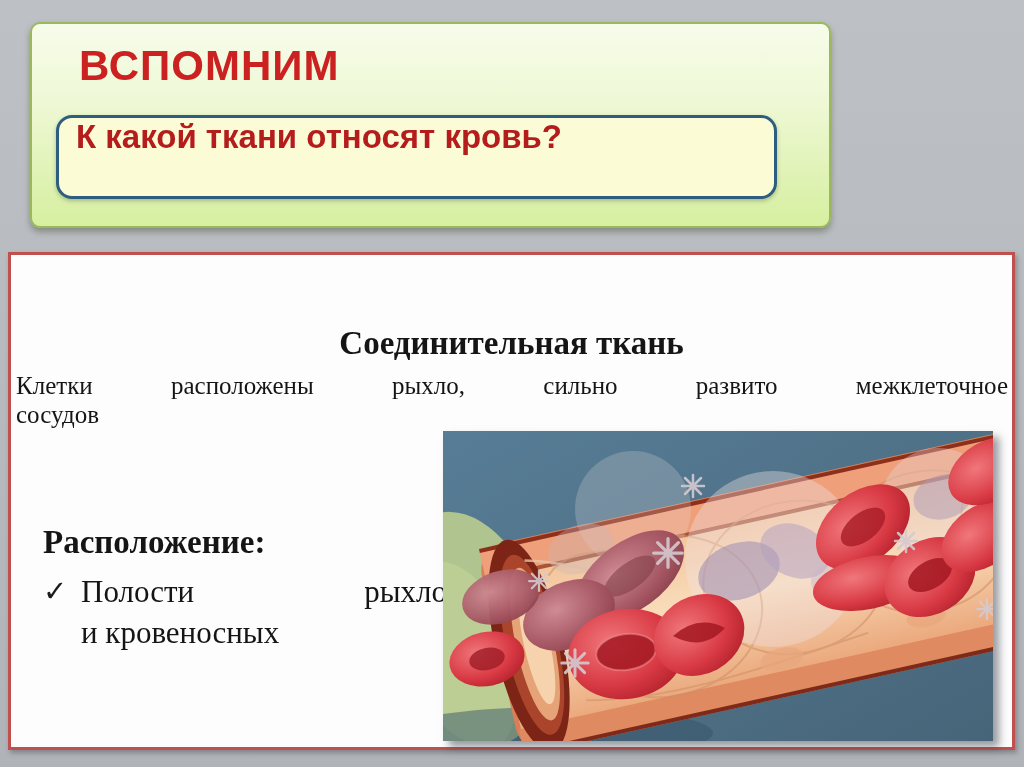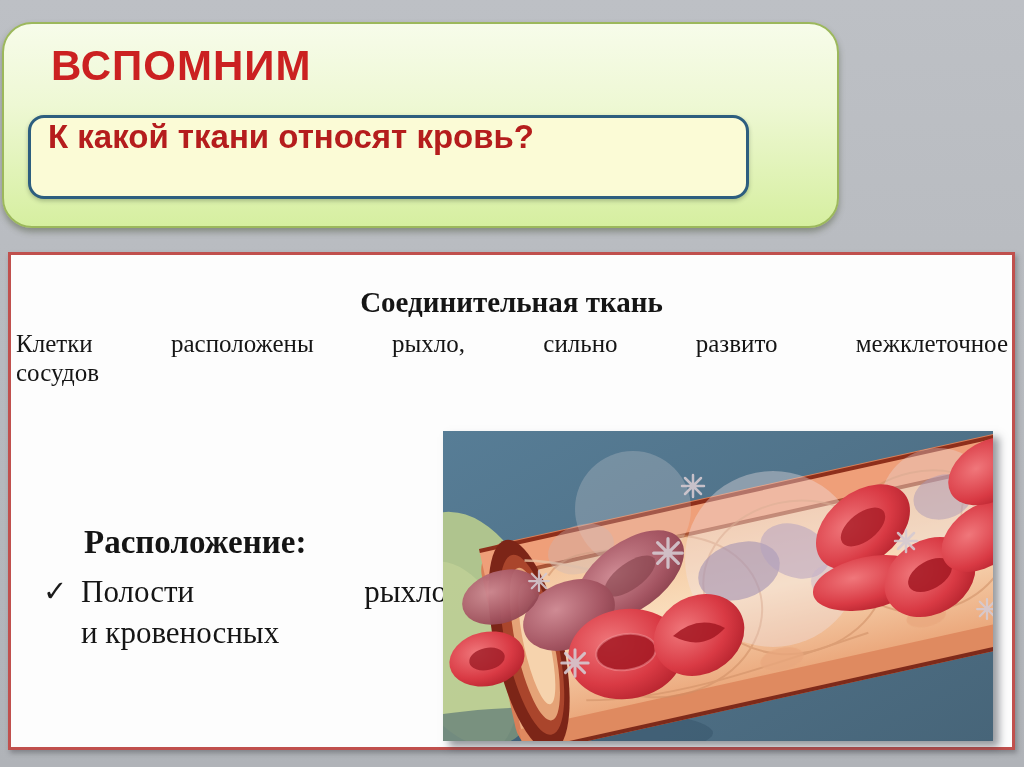--- a/index.html
+++ b/index.html
@@ -3,53 +3,52 @@
 <meta charset="utf-8">
 <style>
   html,body{margin:0;padding:0;background:#9ea1a6;}
   .slide{
     position:relative;width:1024px;height:767px;overflow:hidden;
     background:linear-gradient(180deg,#bdc0c5 0%,#b6b9be 55%,#b0b3b8 100%);
     font-family:"Liberation Sans",sans-serif;
   }
   
   .recall-panel{
-    position:absolute;left:2px;top:22px;width:797px;height:202px;
-    border-radius:30px;border:2px solid #9cb85c;
+    position:absolute;left:30px;top:22px;width:797px;height:202px;
+    border-radius:10px;border:2px solid #9cb85c;
     background:linear-gradient(180deg,#f7fcea 0%,#eef8d4 40%,#d6efa0 100%);
     box-shadow:0 4px 6px rgba(70,80,55,.45);
-    padding-left:36px;
   }
   .recall-title{
     position:absolute;left:47px;top:18px;
     font-size:42px;font-weight:bold;color:#cb2121;letter-spacing:1px;
   }
   .question-box{
     position:absolute;left:24px;top:91px;width:698px;height:78px;
     background:#fbfbd6;border:3px solid #2d5e7f;border-radius:16px;
     box-shadow:0 2px 4px rgba(40,60,40,.3);
     display:flex;padding-left:17px;
   }
   .question-text{font-size:33px;font-weight:bold;color:#b51d1d;}
   
   .content-panel{
     position:absolute;left:8px;top:252px;width:1001px;height:492px;
     background:#fdfdfd;border:3px solid #c0504d;
     box-shadow:2px 3px 5px rgba(40,40,45,.35);
     font-family:"Liberation Serif",serif;color:#151515;
   }
   .content-title{
-    margin-top:32px;text-align:center;
-    font-size:29px;font-weight:bold;line-height:1.1;
+    margin-top:70px;text-align:center;
+    font-size:33px;font-weight:bold;line-height:1.1;
   }
   .content-desc{margin:10px 4px 0 5px;font-size:25px;line-height:1.16;}
   .jline{text-align:justify;text-align-last:justify;}
   .jline:last-child{text-align-last:left;}
   .location-block{position:absolute;left:32px;top:268px;width:404px;}
-  .location-heading{font-size:33px;font-weight:bold;line-height:1.2;margin-left:41px;}
+  .location-heading{font-size:33px;font-weight:bold;line-height:1.2;}
   .bullet-row{display:flex;margin-top:8px;}
   .bullet-check{width:38px;flex:0 0 38px;font-size:29px;line-height:41px;color:#1b1b1b;}
   .bullet-lines{flex:1;font-size:31px;line-height:41px;}
   
   .vessel-figure{
     position:absolute;left:432px;top:176px;width:550px;height:310px;
     box-shadow:6px 6px 8px rgba(50,55,65,.5);
   }
   .vessel-figure svg{display:block;}
 </style>

